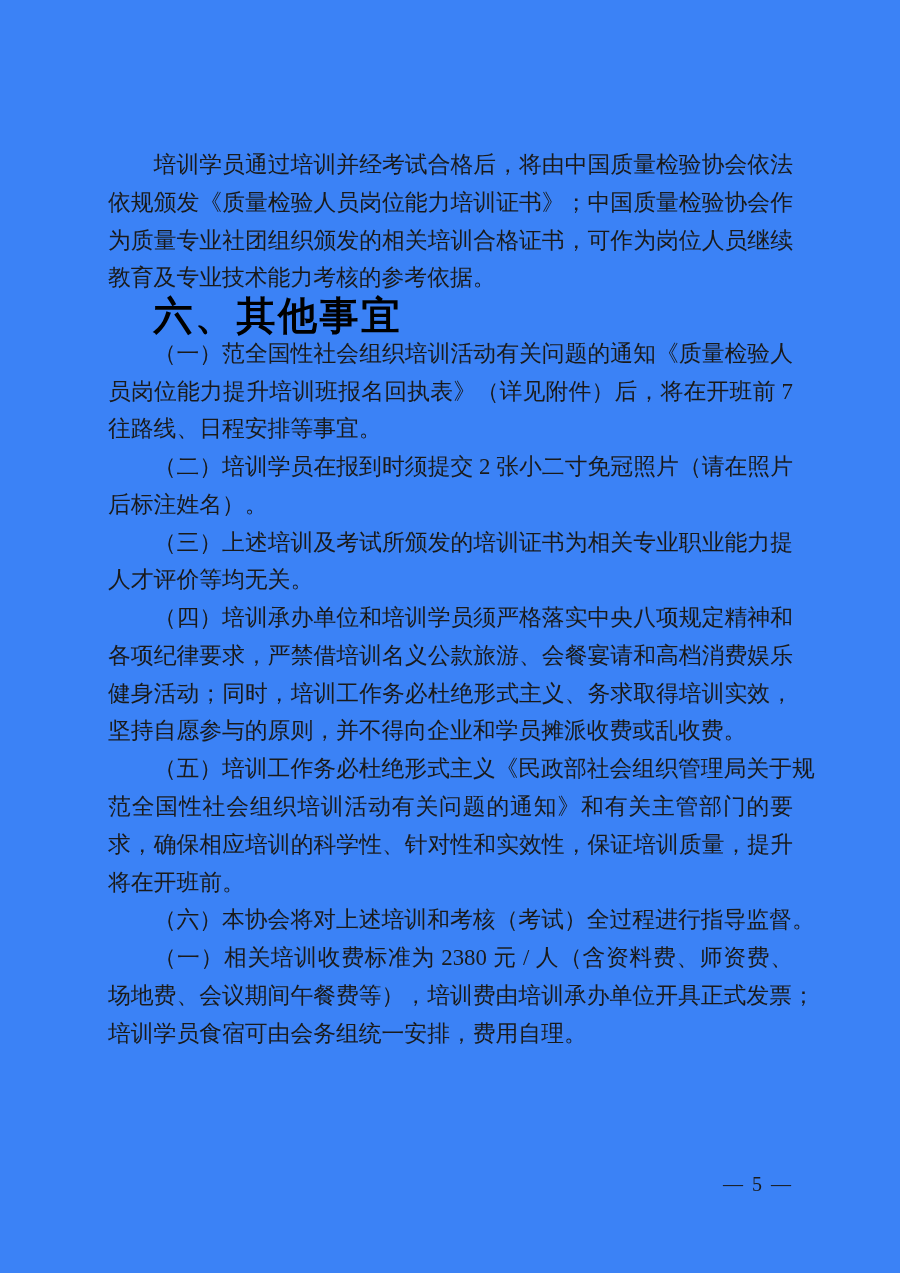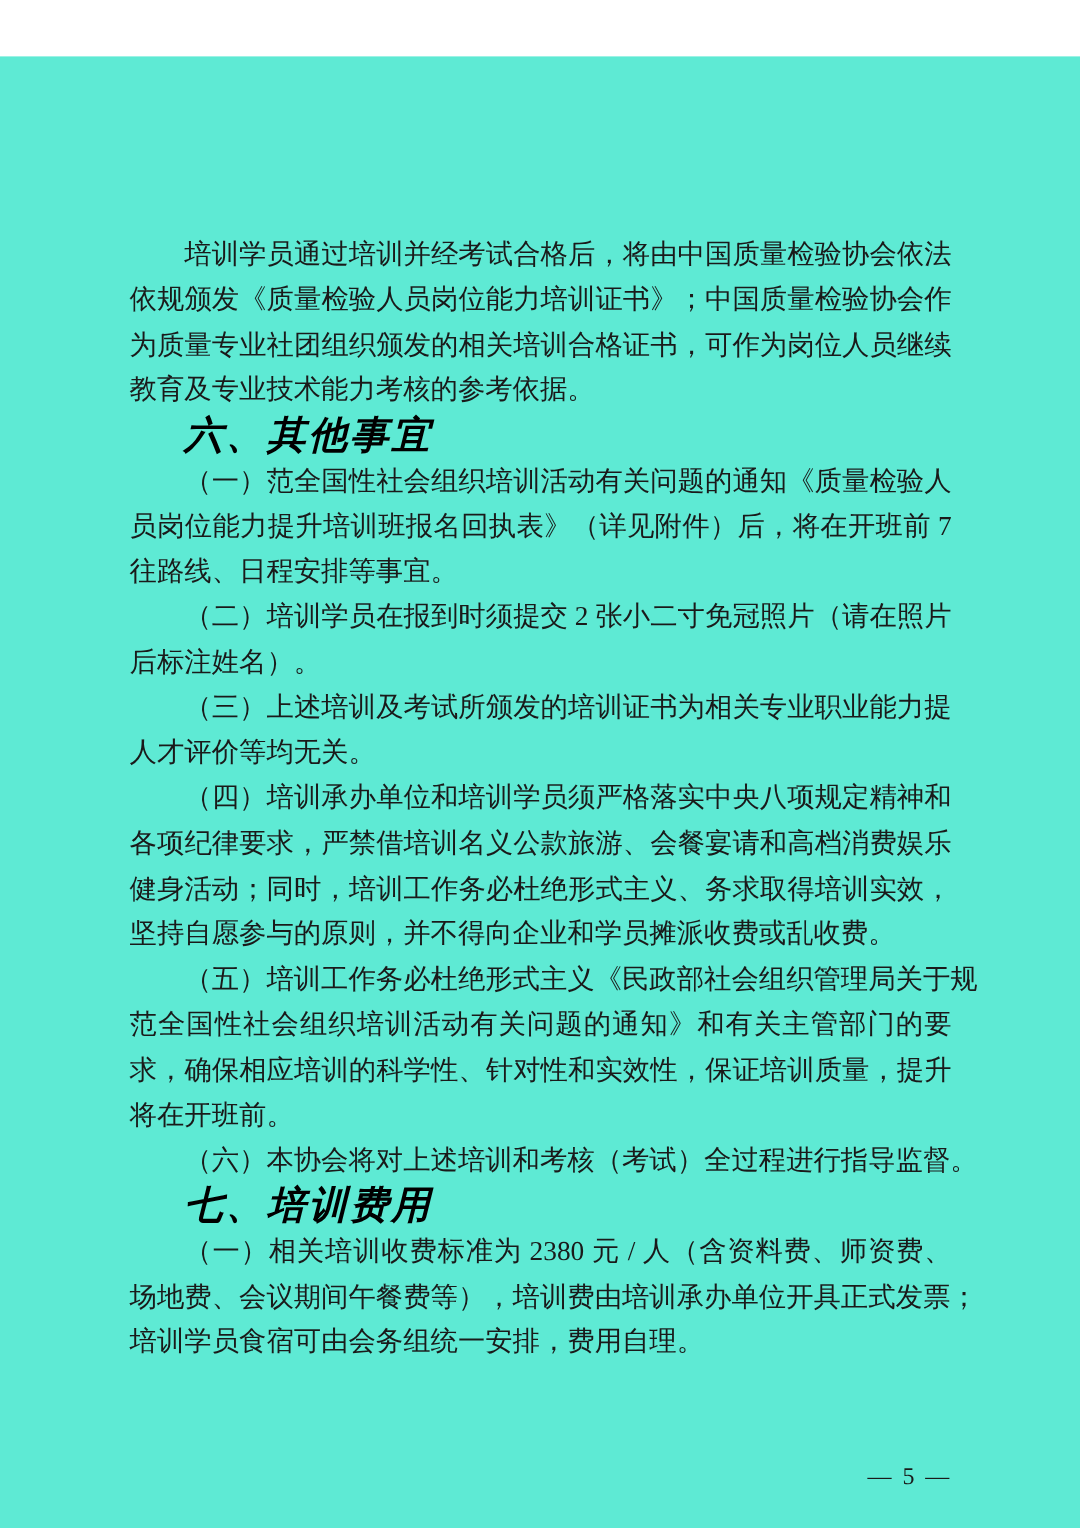--- a/index.html
+++ b/index.html
@@ -8,22 +8,21 @@
     height: 1273px;
     background: #ffffff;
     position: relative;
     overflow: hidden;
     font-family: "Liberation Serif", "DejaVu Serif", serif;
     color: #1a1a1a;
   }
   .page {
     position: absolute;
     inset: 0;
-    background: #5eead4;
-    margin-top: 47px;
+    background: #3b82f6;
   }
   .doc-body {
     position: absolute;
     left: 108px;
     top: 146px;
     width: 685px;
     font-size: 22.8px;
   }
   .line {
     height: 37.77px;
@@ -35,24 +34,23 @@
     text-align: justify;
     text-align-last: justify;
     text-justify: inter-character;
   }
   .line.indent {
     padding-left: 45.6px;
   }
   .line.heading {
     font-family: "Liberation Sans", "DejaVu Sans", sans-serif;
     font-weight: 700;
-    font-size: 32px;
+    font-size: 39px;
     letter-spacing: 2.5px;
     color: #000000;
-    font-style: italic;
   }
   .footer {
     position: absolute;
     left: 108px;
     top: 1170px;
     width: 685px;
     text-align: right;
     font-size: 20px;
     line-height: 28px;
     letter-spacing: 2px;
@@ -79,19 +77,18 @@
       <div class="line">人才评价等均无关。</div>
       <div class="line indent justify">（四）培训承办单位和培训学员须严格落实中央八项规定精神和</div>
       <div class="line justify">各项纪律要求，严禁借培训名义公款旅游、会餐宴请和高档消费娱乐</div>
       <div class="line justify">健身活动；同时，培训工作务必杜绝形式主义、务求取得培训实效，</div>
       <div class="line">坚持自愿参与的原则，并不得向企业和学员摊派收费或乱收费。</div>
       <div class="line indent justify">（五）培训工作务必杜绝形式主义《民政部社会组织管理局关于规</div>
       <div class="line justify">范全国性社会组织培训活动有关问题的通知》和有关主管部门的要</div>
       <div class="line justify">求，确保相应培训的科学性、针对性和实效性，保证培训质量，提升</div>
       <div class="line">将在开班前。</div>
       <div class="line indent">（六）本协会将对上述培训和考核（考试）全过程进行指导监督。</div>
-      <div class="line indent heading">七、培训费用</div>
       <div class="line indent justify">（一）相关培训收费标准为 2380 元 / 人（含资料费、师资费、</div>
       <div class="line">场地费、会议期间午餐费等），培训费由培训承办单位开具正式发票；</div>
       <div class="line">培训学员食宿可由会务组统一安排，费用自理。</div>
     </div>
   <div class="footer">— 5 —</div>
 </div>
 
 </body></html>

